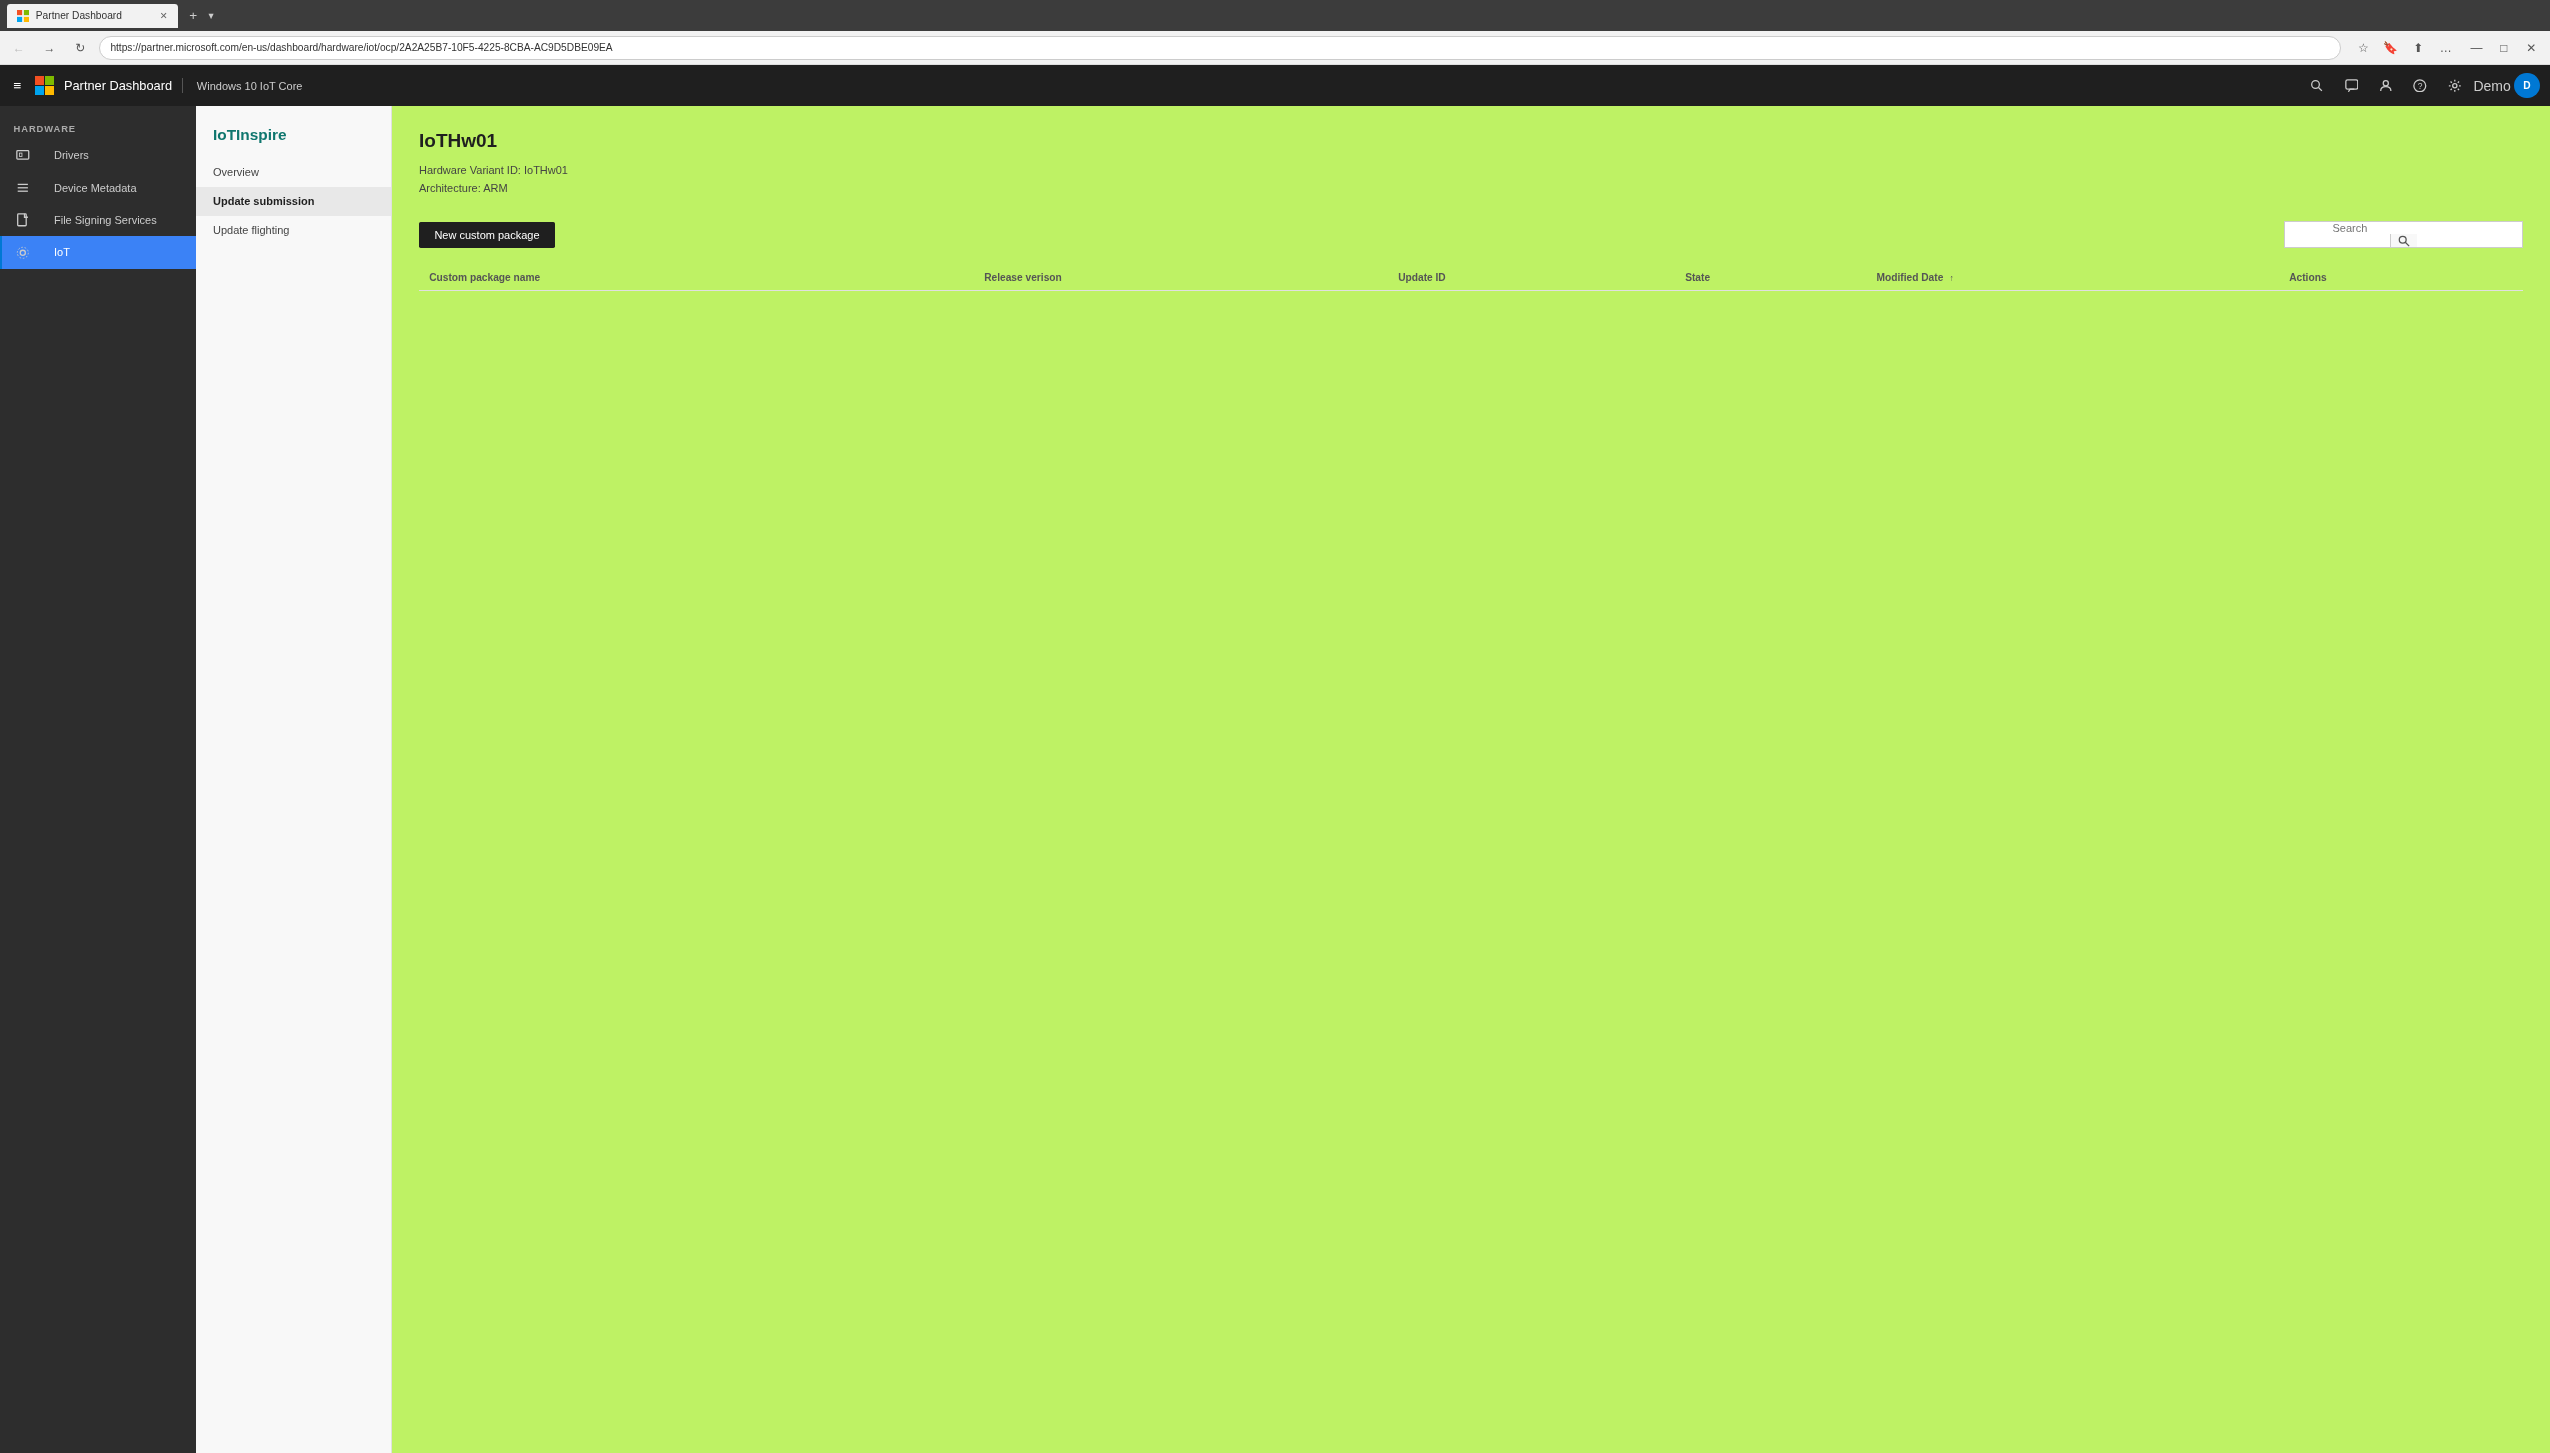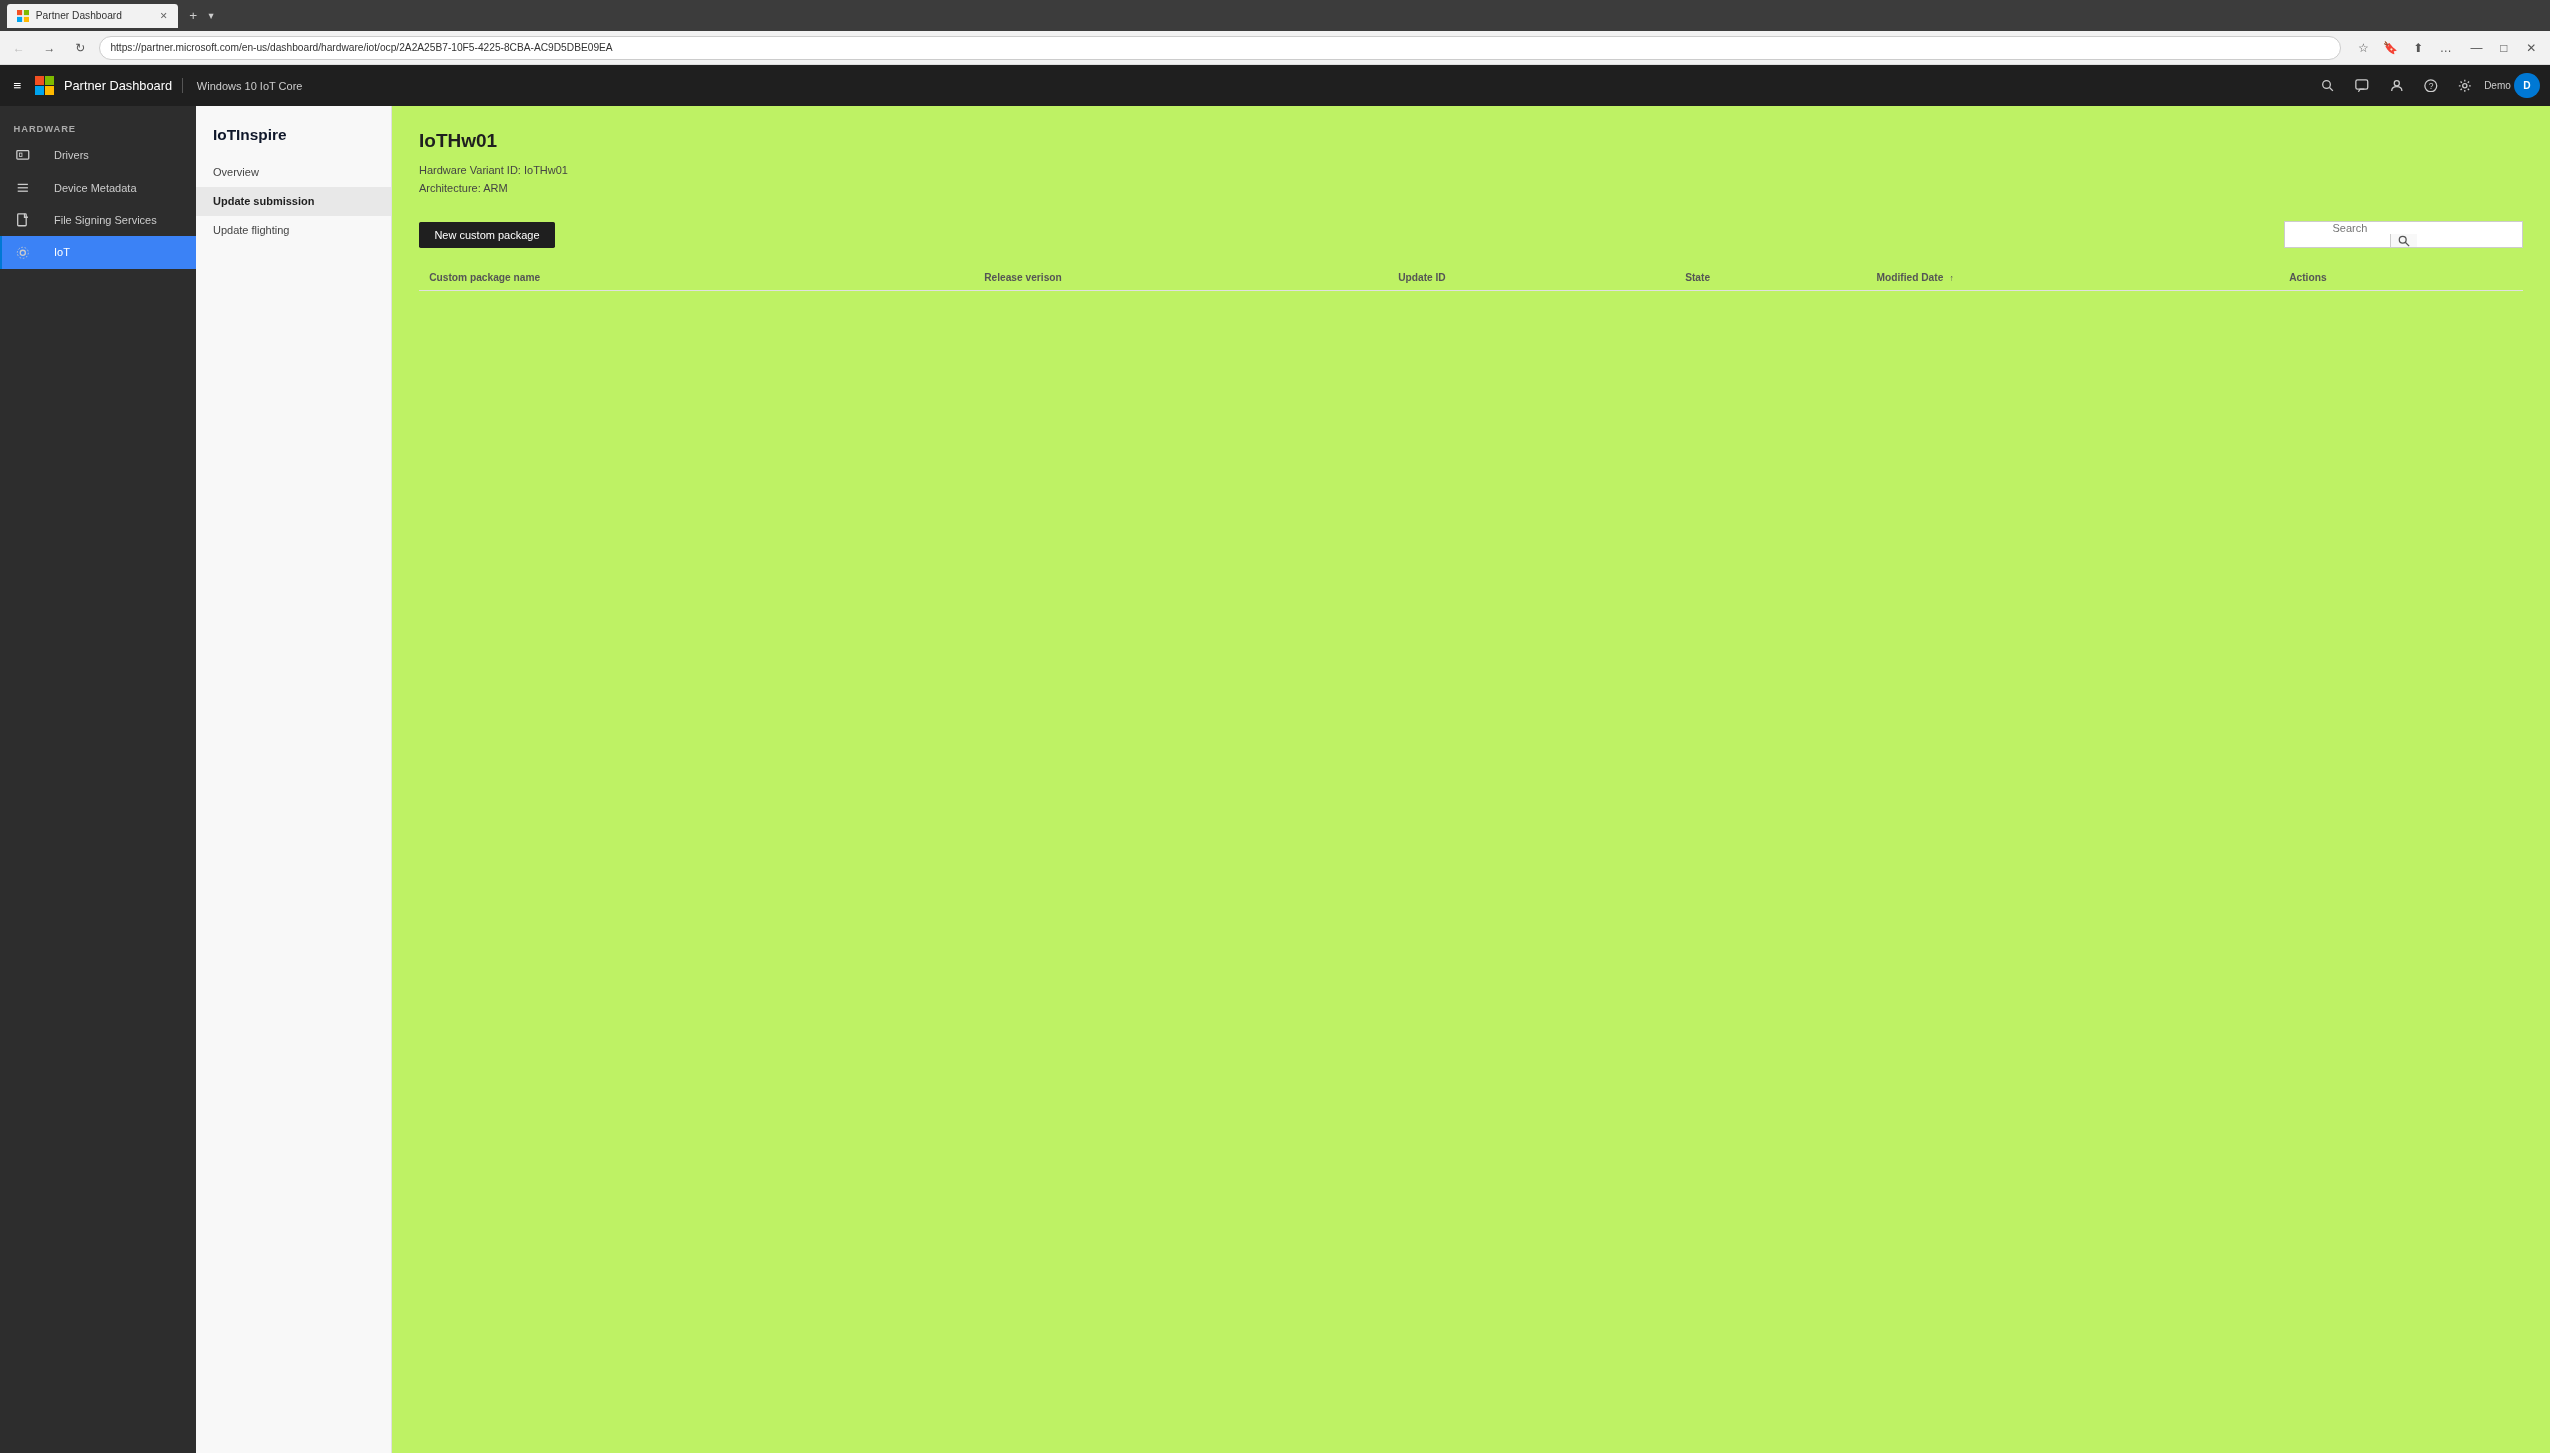--- a/index.html
+++ b/index.html
@@ -129,21 +129,21 @@
       display: flex; align-items: center; justify-content: center;
       color: #ccc; font-size: 13.6px; cursor: pointer; border-radius: 3.4px;
     }
     .user-avatar {
       width: 25.6px; height: 25.6px;
       background: #0078d4; border-radius: 50%;
       display: flex; align-items: center; justify-content: center;
       color: white; font-size: 10.2px; font-weight: 600;
       cursor: pointer;
     }
-    .user-name { color: #ccc; font-size: 10px; cursor: pointer; }
+    .user-name { color: #ccc; font-size: 14px; cursor: pointer; }
 
     
     .main-area {
       display: flex;
       flex: 1;
       overflow: hidden;
     }
 
     
     .left-sidebar {
@@ -188,21 +188,21 @@
       width: 196px;
       background: #f8f8f8;
       border-right: 0.9px solid #e0e0e0;
       flex-shrink: 0;
       overflow-y: auto;
       padding: 13.6px 0;
     }
     .sub-nav-title {
       font-size: 15.4px;
       font-weight: 600;
-      color: #0f172a;
+      color: #0f766e;
       padding: 6.8px 17px 13.6px 17px;
     }
     .sub-nav-item {
       display: flex;
       align-items: center;
       padding: 8.5px 17px;
       color: #444;
       font-size: 11px;
       cursor: pointer;
     }

